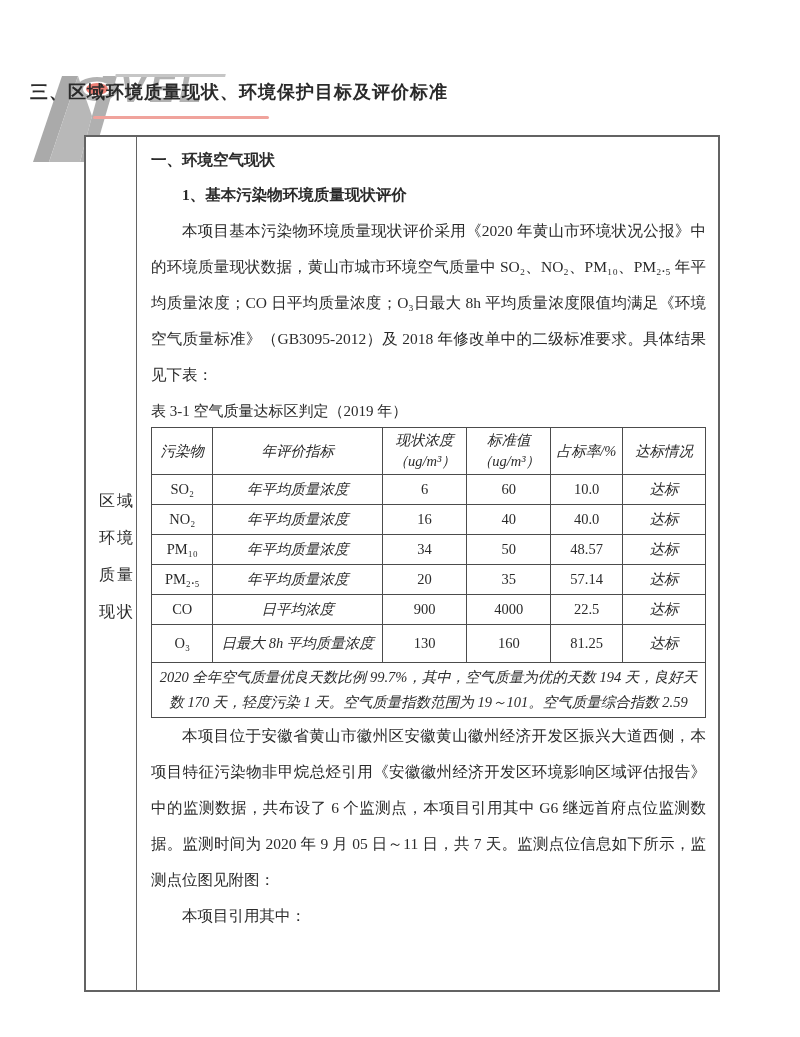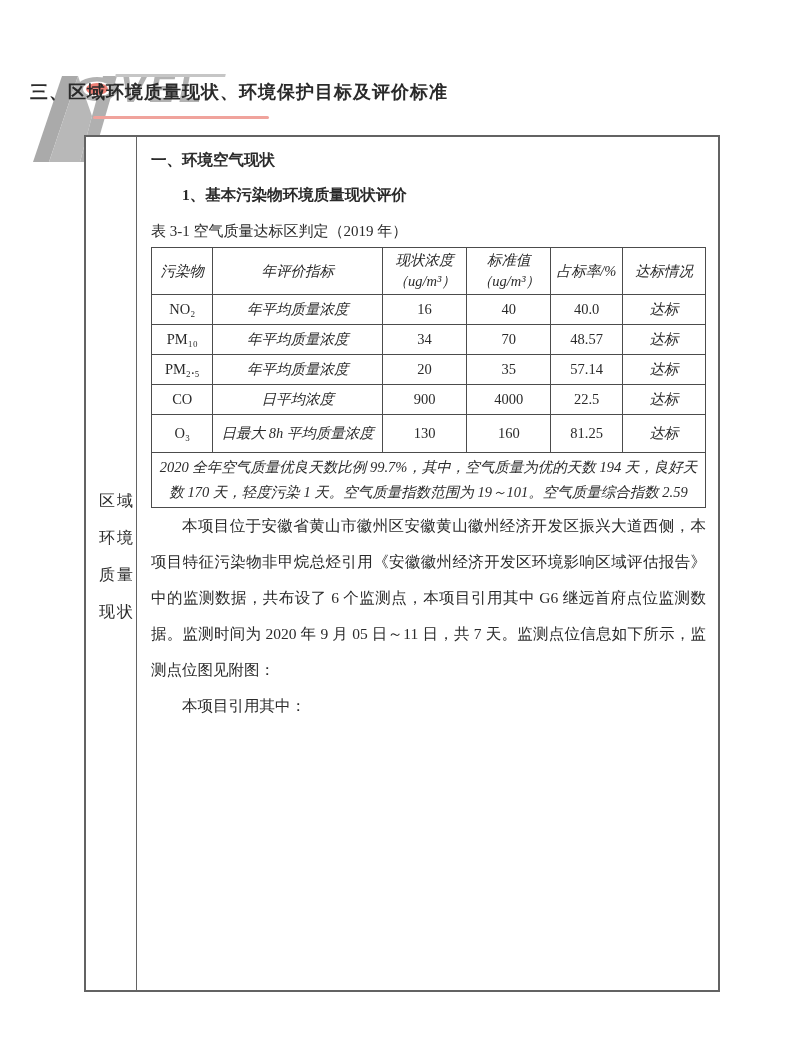--- a/index.html
+++ b/index.html
@@ -60,20 +60,21 @@
       <div class="ln">环境</div>
       <div class="ln">质量</div>
       <div class="ln">现状</div>
     </div>
   </div>
 
   <div class="main">
     <div class="h1">一、环境空气现状</div>
     <div class="h2">1、基本污染物环境质量现状评价</div>
 
+    <p class="bodytext">本项目基本污染物环境质量现状评价采用《2020 年黄山市环境状况公报》中的环境质量现状数据，黄山市城市环境空气质量中 SO₂、NO₂、PM₁₀、PM₂.₅ 年平均质量浓度；CO 日平均质量浓度；O₃日最大 8h 平均质量浓度限值均满足《环境空气质量标准》（GB3095-2012）及 2018 年修改单中的二级标准要求。具体结果见下表：</p>
 
     <div class="caption">表 3-1 空气质量达标区判定（2019 年）</div>
 
     <table class="aqi">
       <colgroup>
         <col style="width:11.1%">
           <col style="width:30.6%">
           <col style="width:15.2%">
         <col style="width:15.2%">
           <col style="width:12.9%">
@@ -89,35 +90,43 @@
           </th>
           <th>
             <div>标准值</div>
               <div>（ug/m³）</div>
           </th>
           <th><span>占标率/%</span></th>
           <th><span>达标情况</span></th>
         </tr>
       </thead>
       <tbody>
+  <tr>
+    <td class="c-pollutant">SO₂</td>
+    <td class="c-indicator">年平均质量浓度</td>
+    <td class="c-current">6</td>
+    <td class="c-standard">60</td>
+    <td class="c-ratio">10.0</td>
+    <td class="c-status">达标</td>
+  </tr>
 
   <tr>
     <td class="c-pollutant">NO₂</td>
     <td class="c-indicator">年平均质量浓度</td>
     <td class="c-current">16</td>
     <td class="c-standard">40</td>
     <td class="c-ratio">40.0</td>
     <td class="c-status">达标</td>
   </tr>
 
   <tr>
     <td class="c-pollutant">PM₁₀</td>
     <td class="c-indicator">年平均质量浓度</td>
     <td class="c-current">34</td>
-    <td class="c-standard">70</td>
+    <td class="c-standard">50</td>
     <td class="c-ratio">48.57</td>
     <td class="c-status">达标</td>
   </tr>
 
   <tr>
     <td class="c-pollutant">PM₂.₅</td>
     <td class="c-indicator">年平均质量浓度</td>
     <td class="c-current">20</td>
     <td class="c-standard">35</td>
     <td class="c-ratio">57.14</td>

